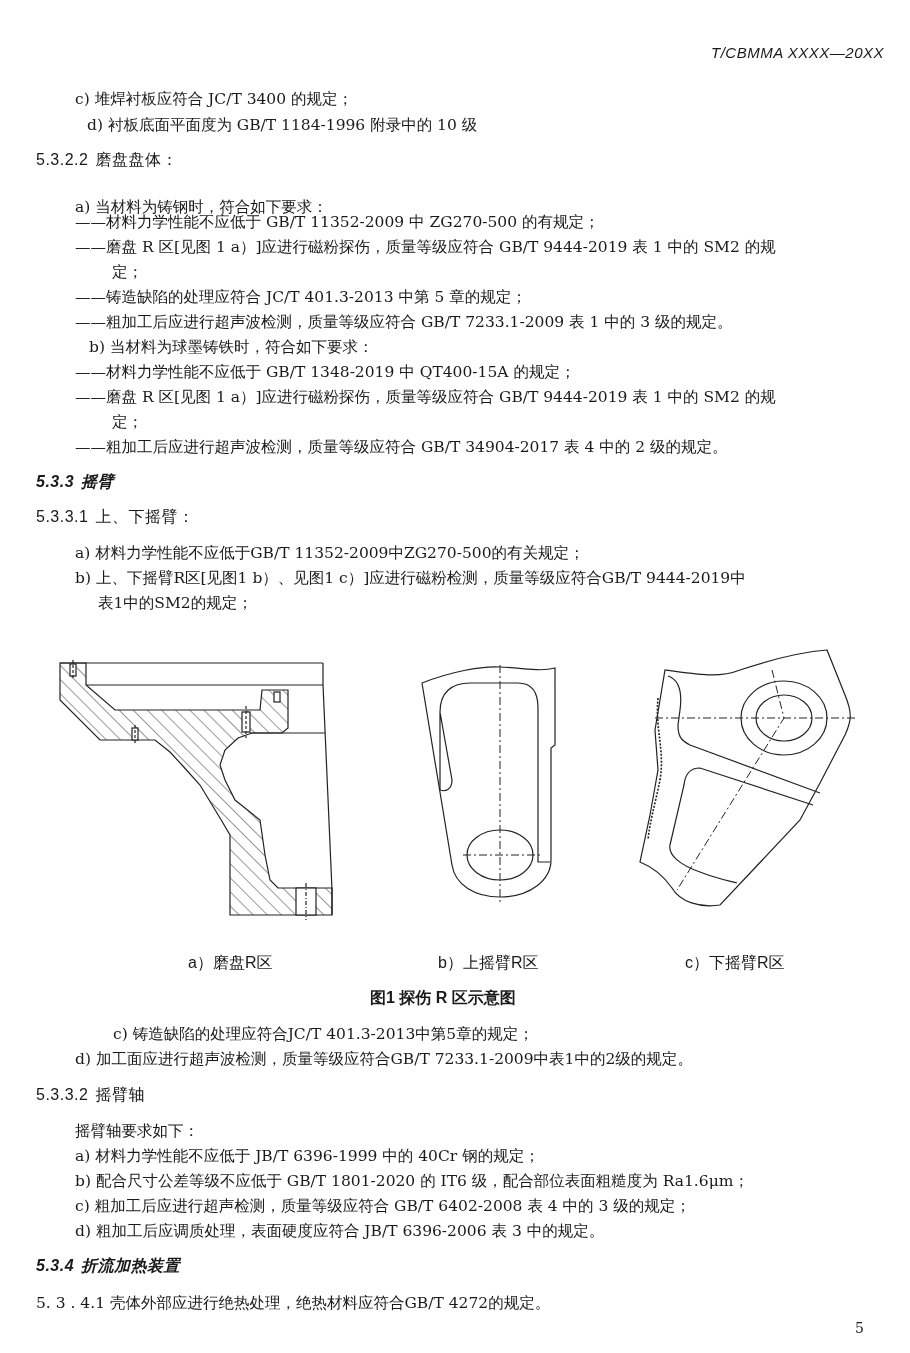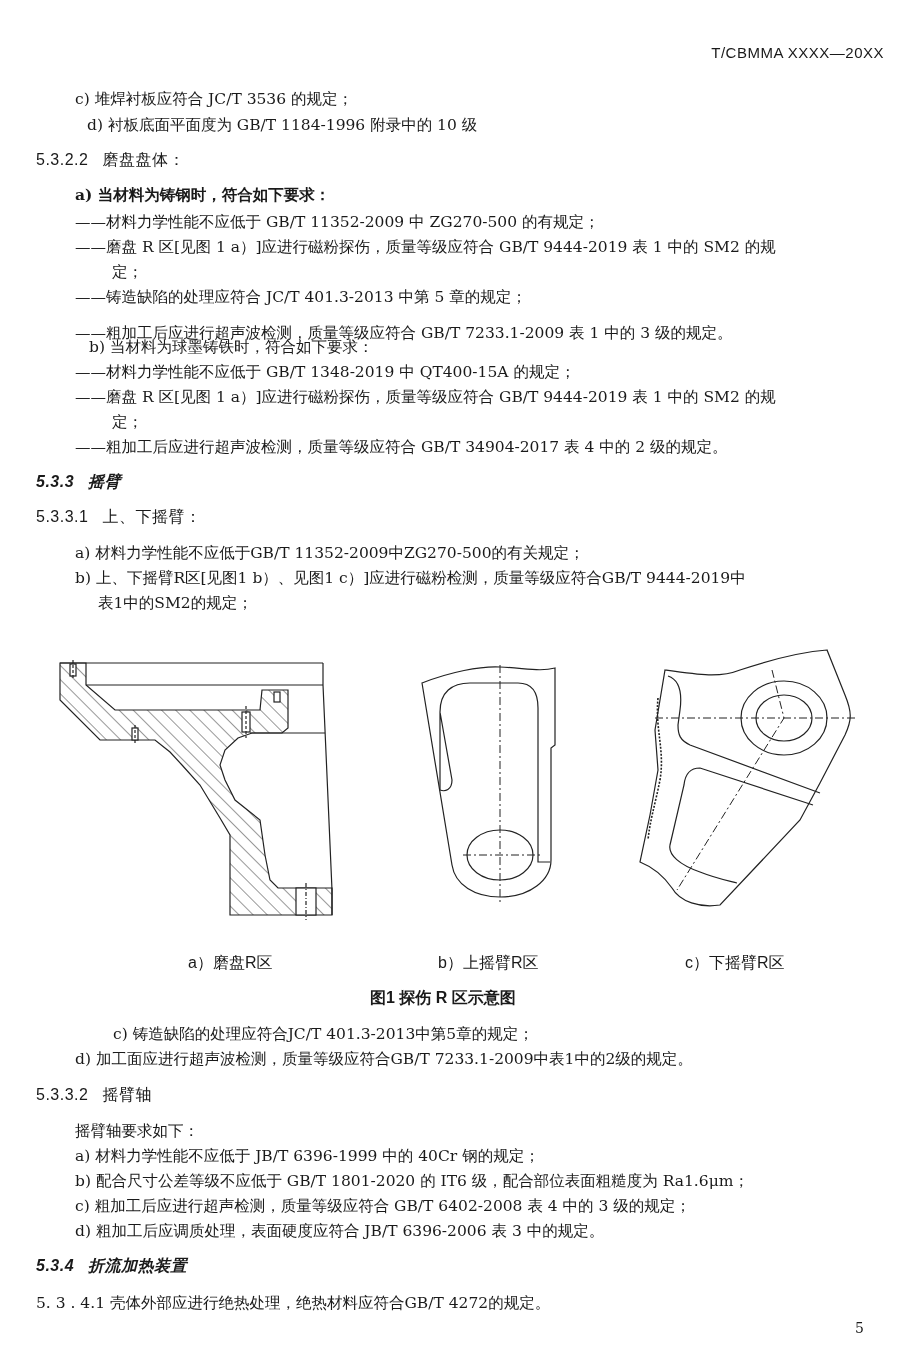--- a/index.html
+++ b/index.html
@@ -2,48 +2,48 @@
 <html><head>
 <meta charset="utf-8">
 <style>
   html, body { margin: 0; padding: 0; background: #ffffff; }
   body {
     width: 910px; height: 1353px; position: relative; overflow: hidden;
     font-family: "DejaVu Serif", "Liberation Serif", serif;
     color: #1a1a1a;
   }
   .abs { position: absolute; white-space: nowrap; }
-  .hdr { font-family: "Liberation Sans", "DejaVu Sans", sans-serif; font-size: 15px; letter-spacing: 0.5px; }
+  .hdr { font-family: "Liberation Sans", "DejaVu Sans", sans-serif; font-size: 15px; letter-spacing: 0.5px; font-style: italic; }
   .body { font-size: 15.5px; line-height: 22px; }
   .sec { font-family: "Liberation Sans", "DejaVu Sans", sans-serif; font-size: 16px; letter-spacing: 0.5px; }
-  .sec .num { display: inline-block; margin-right: 14px; }
+  .sec .num { display: inline-block; margin-right: 7px; }
   .sec-bold { font-weight: bold; font-style: italic; }
   .cap { font-family: "Liberation Sans", "DejaVu Sans", sans-serif; font-size: 16px; }
   .figtitle { font-family: "Liberation Sans", "DejaVu Sans", sans-serif; font-size: 16px; font-weight: bold; }
   .pageno { font-size: 14px; }
   svg { position: absolute; }
 </style>
 </head>
 <body>
 
 <div class="abs hdr" style="right:26px; top:44px;">T/CBMMA XXXX—20XX</div>
 
-<div class="abs body" style="left:75px; top:88px;">c)  堆焊衬板应符合 JC/T 3536 的规定；</div>
+<div class="abs body" style="left:75px; top:88px;">c)  堆焊衬板应符合 JC/T 3400 的规定；</div>
 <div class="abs body" style="left:75px; top:114px;margin-left:12px;">d)  衬板底面平面度为 GB/T 1184-1996 附录中的 10 级</div>
 
 <div class="abs sec" style="left:36px; top:150px;">
   <span class="num">5.3.2.2</span><span>磨盘盘体：</span>
 </div>
 
-<div class="abs body" style="left:75px; top:184px;font-weight:bold;">a)  当材料为铸钢时，符合如下要求：</div>
+<div class="abs body" style="left:75px; top:196px;">a)  当材料为铸钢时，符合如下要求：</div>
 <div class="abs body" style="left:75px; top:211px;">——材料力学性能不应低于 GB/T 11352-2009 中 ZG270-500 的有规定；</div>
 <div class="abs body" style="left:75px; top:236px;">——磨盘 R 区[见图 1 a）]应进行磁粉探伤，质量等级应符合 GB/T 9444-2019 表 1 中的 SM2 的规</div>
 <div class="abs body" style="left:112px; top:261px;">定；</div>
 <div class="abs body" style="left:75px; top:286px;">——铸造缺陷的处理应符合 JC/T 401.3-2013 中第 5 章的规定；</div>
-<div class="abs body" style="left:75px; top:322px;">——粗加工后应进行超声波检测，质量等级应符合 GB/T 7233.1-2009 表 1 中的 3 级的规定。</div>
+<div class="abs body" style="left:75px; top:311px;">——粗加工后应进行超声波检测，质量等级应符合 GB/T 7233.1-2009 表 1 中的 3 级的规定。</div>
 <div class="abs body" style="left:89px; top:336px;">b)  当材料为球墨铸铁时，符合如下要求：</div>
 <div class="abs body" style="left:75px; top:361px;">——材料力学性能不应低于 GB/T 1348-2019 中 QT400-15A 的规定；</div>
 <div class="abs body" style="left:75px; top:386px;">——磨盘 R 区[见图 1 a）]应进行磁粉探伤，质量等级应符合 GB/T 9444-2019 表 1 中的 SM2 的规</div>
 <div class="abs body" style="left:112px; top:411px;">定；</div>
 <div class="abs body" style="left:75px; top:436px;">——粗加工后应进行超声波检测，质量等级应符合 GB/T 34904-2017 表 4 中的 2 级的规定。</div>
 
 <div class="abs sec sec-bold" style="left:36px; top:472px;">
   <span class="num">5.3.3</span><span>摇臂</span>
 </div>
 <div class="abs sec" style="left:36px; top:507px;">

